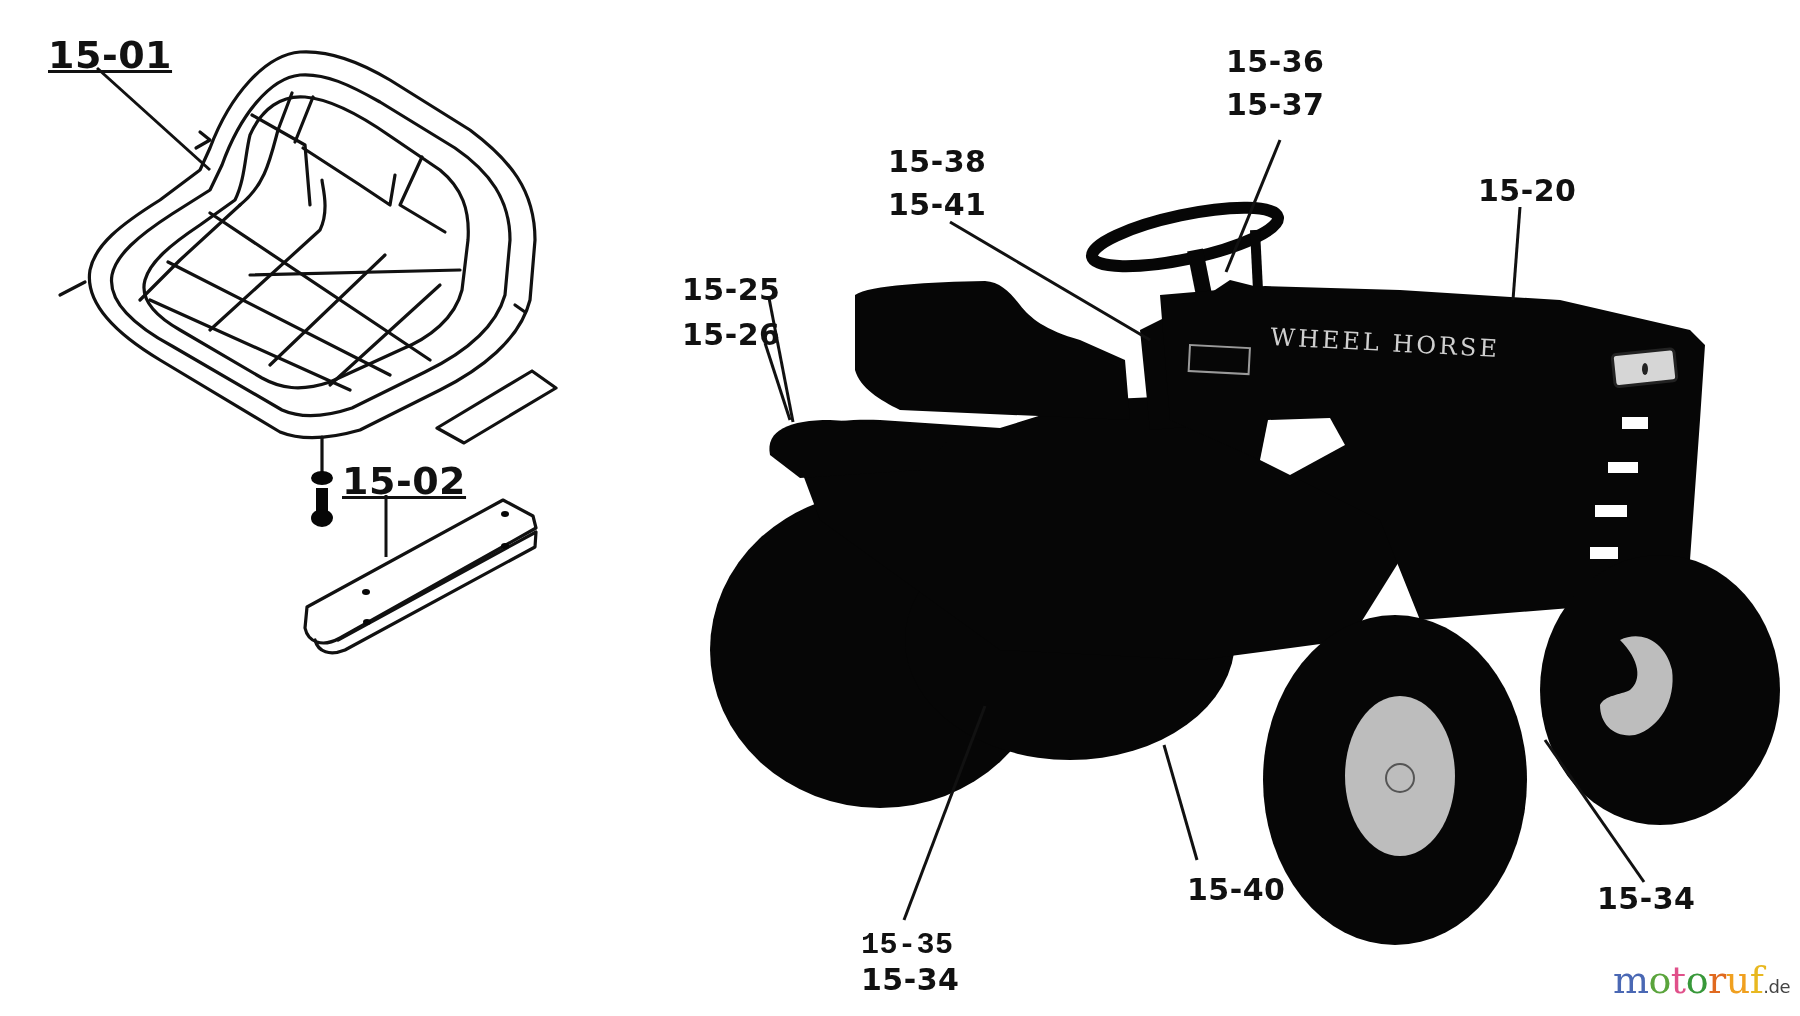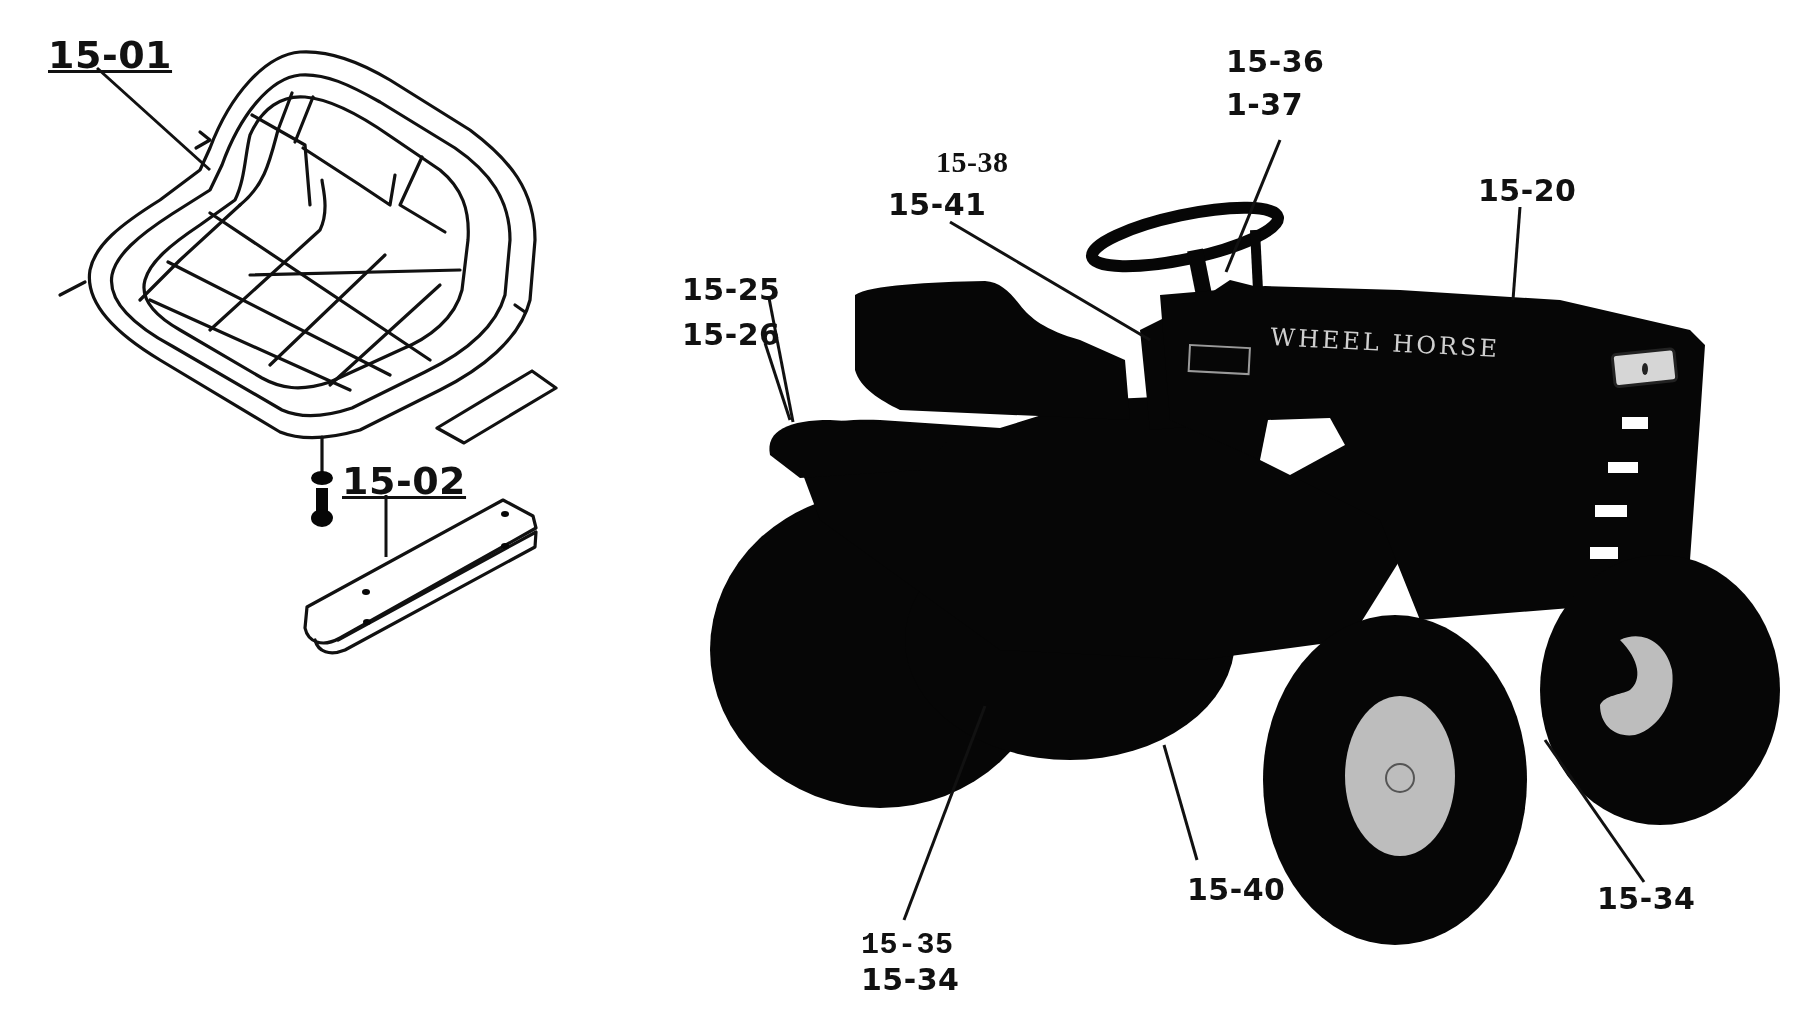--- a/index.html
+++ b/index.html
@@ -122,31 +122,34 @@
       <line class="callout-line" x1="1197" y1="860" x2="1164" y2="745"></line>
       <line class="callout-line" x1="1644" y1="882" x2="1545" y2="740"></line>
     </g>
   </svg>
 
   
   <div class="callout big" style="left:48px; top:36px;">15-01</div>
   <div class="callout big" style="left:342px; top:446px;margin-top:16px;">15-02</div>
 
   <div class="callout" style="left:1226px; top:47px;">15-36</div>
-  <div class="callout" style="left:1226px; top:90px;">1-37</div>
+  <div class="callout" style="left:1226px; top:90px;">15-37</div>
 
-  <div class="callout" style="left:936px; top:147px;font-family:Liberation Serif, serif;">15-38</div>
+  <div class="callout" style="left:888px; top:147px;">15-38</div>
   <div class="callout" style="left:888px; top:190px;">15-41</div>
 
   <div class="callout" style="left:1478px; top:176px;">15-20</div>
 
   <div class="callout" style="left:682px; top:275px;">15-25</div>
   <div class="callout" style="left:682px; top:320px;">15-26</div>
 
   <div class="callout" style="left:861px; top:930px;font-family:Liberation Mono, monospace;">15-35</div>
   <div class="callout" style="left:861px; top:965px;">15-34</div>
 
   <div class="callout" style="left:1156px; top:875px;margin-left:31px;">15-40</div>
 
   <div class="callout" style="left:1597px; top:884px;">15-34</div>
 
   
+  <div class="logo">
+    <span style="color:#4a68b4">m</span><span style="color:#5aa43c">o</span><span style="color:#e0508a">t</span><span style="color:#38983a">o</span><span style="color:#e06a20">r</span><span style="color:#f0a020">u</span><span style="color:#e8b820">f</span><span class="tld">.de</span>
+  </div>
 </div>
 
 </body></html>

